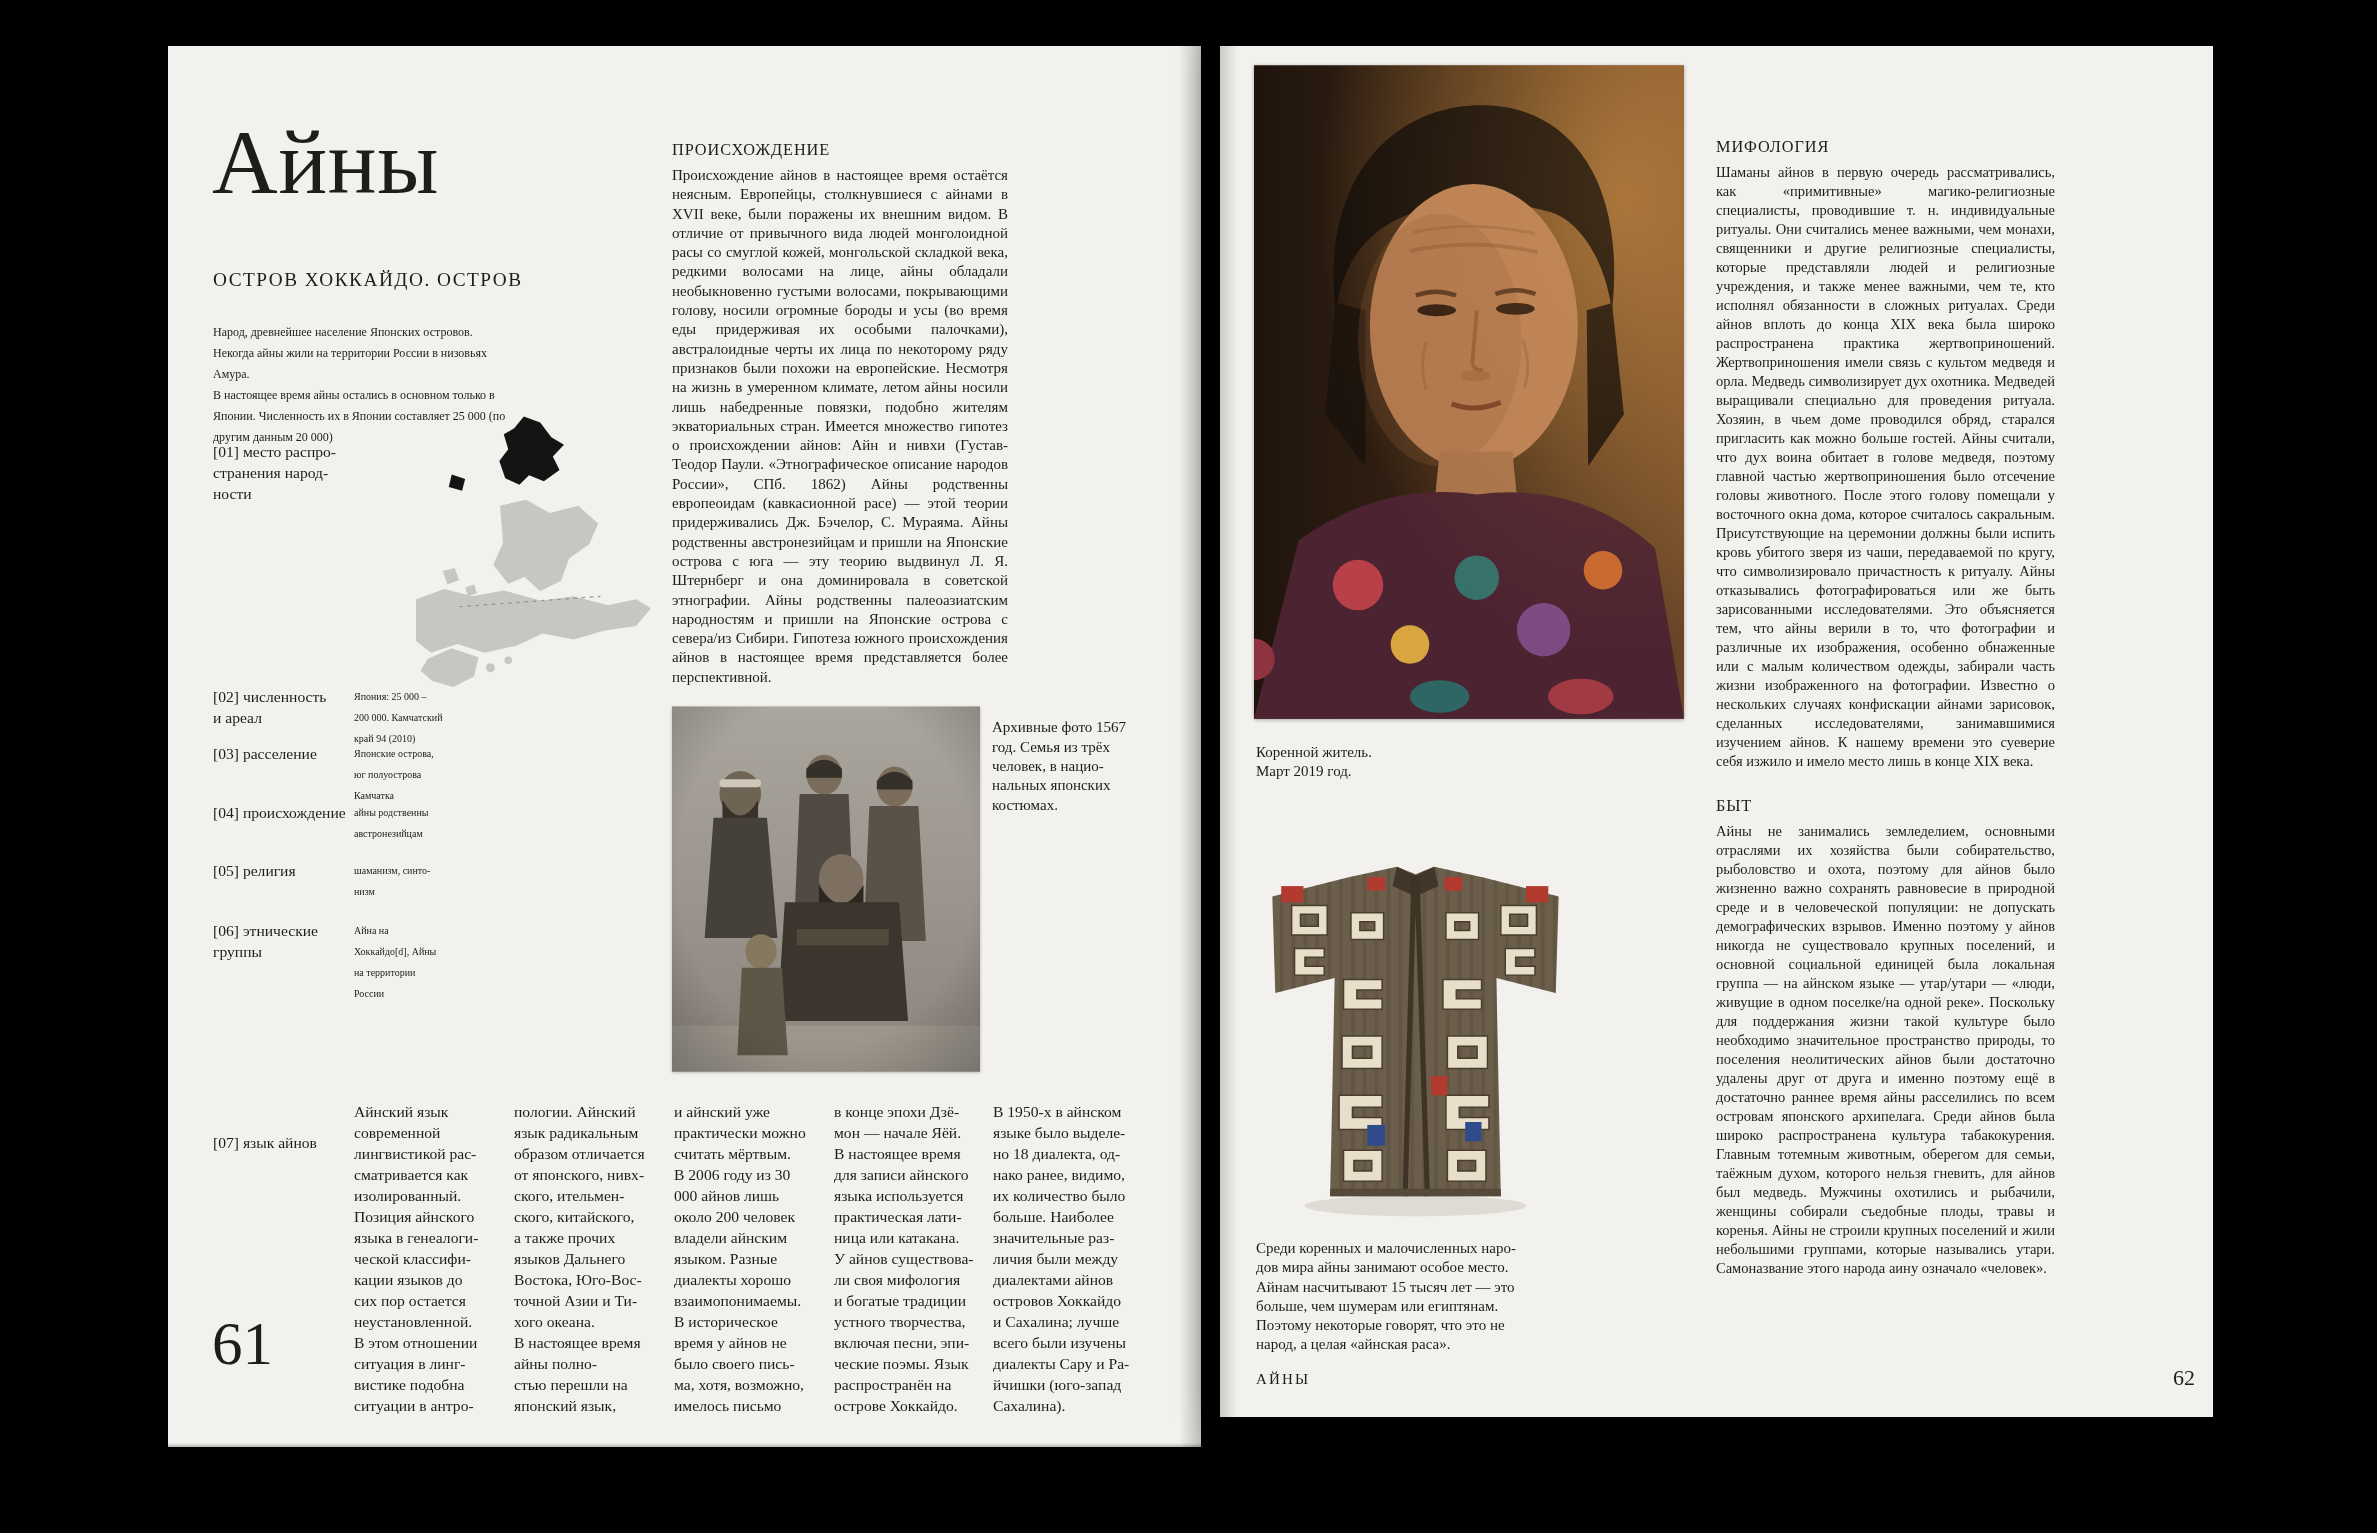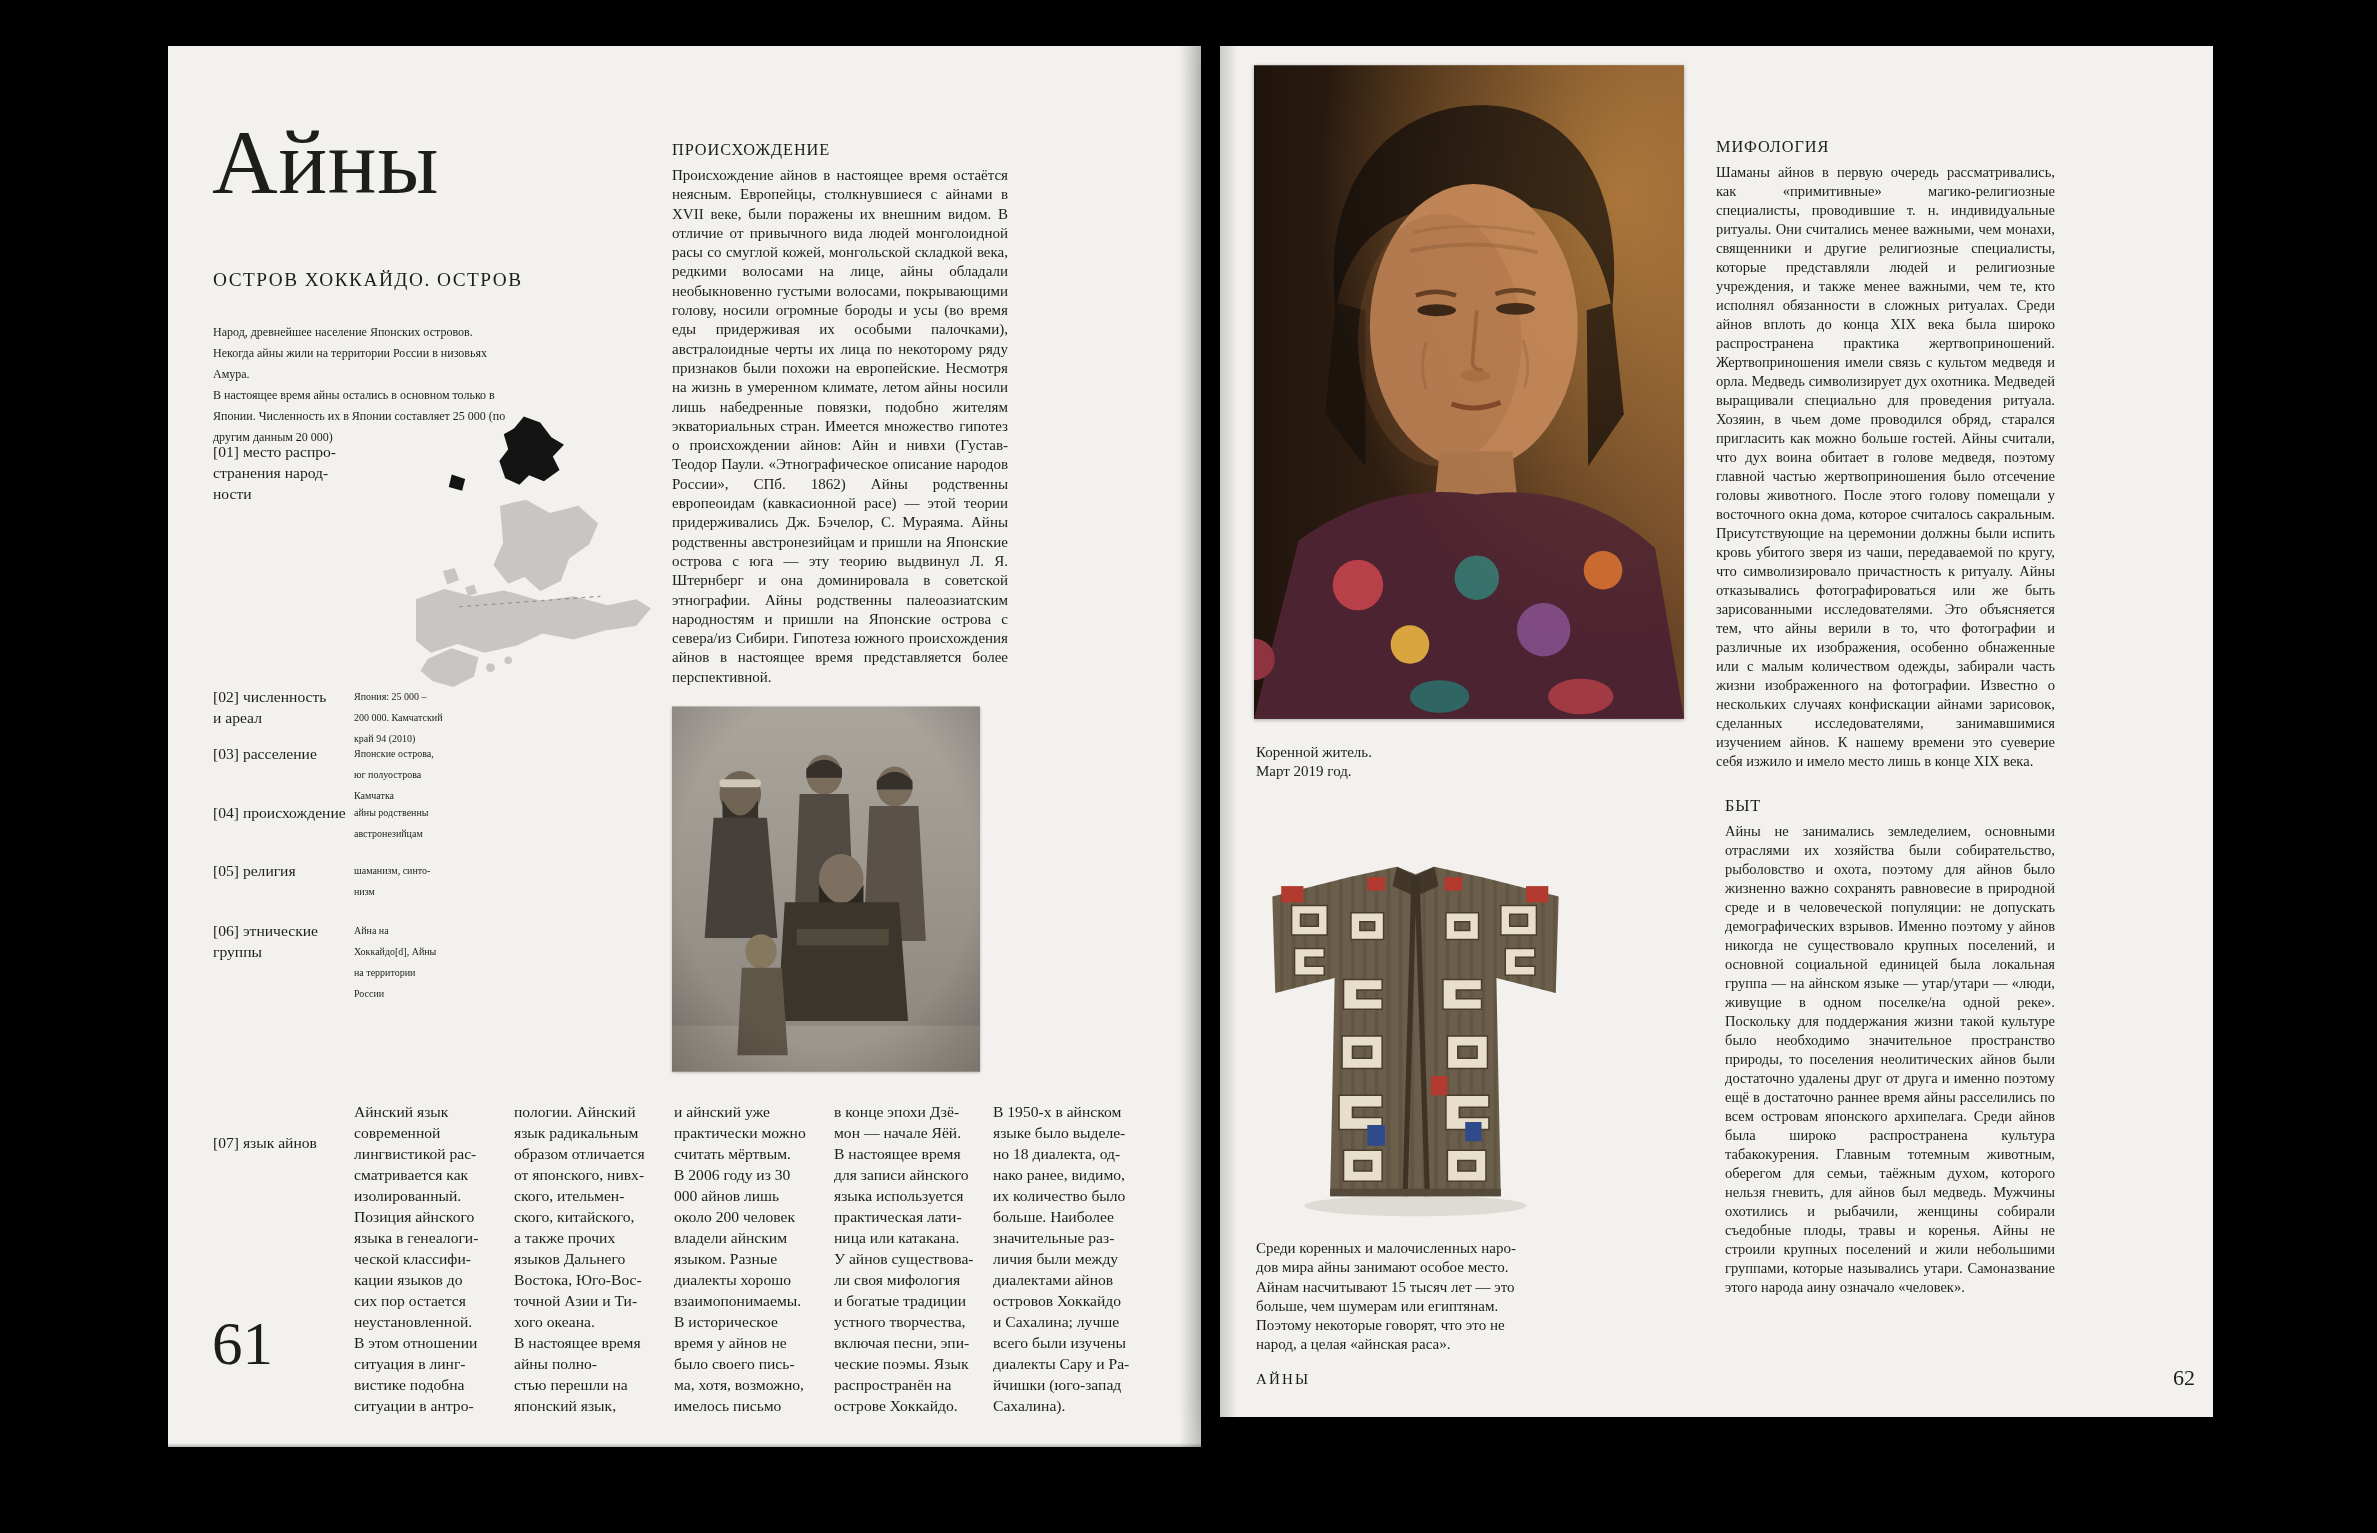--- a/index.html
+++ b/index.html
@@ -48,21 +48,21 @@
 
   .portrait-photo{position:absolute;left:34px;top:19.3px;width:430px;height:654px;
     box-shadow:0 0.7px 3.7px rgba(0,0,0,.3);}
   .cap-1{position:absolute;left:36px;top:697px;width:152px;font-size:15px;line-height:19.3px;}
   .cap-2{position:absolute;left:195px;top:697px;width:182px;font-size:15px;line-height:19.3px;}
   .kimono-box{position:absolute;left:36px;top:785px;width:319px;height:401px;}
   .kimono-caption{position:absolute;left:36px;top:1193px;width:334px;font-size:15px;line-height:19.3px;}
 
   .right-col{position:absolute;left:496px;top:91px;width:339px;}
   .right-col .body-flow{font-size:14.5px;line-height:19px;}
-  .household{margin-top:25px;margin-left:9px;}
+  .household{margin-top:25px;}
 
   .footer-title{position:absolute;left:36px;top:1325px;font-size:15px;letter-spacing:2.2px;}
   .folio-right{position:absolute;right:18px;top:1319px;font-size:22px;margin-left:32px;}
 </style>
 </head>
 <body>
 
 <section class="page page-left">
 
   <h1 class="main-title">Айны</h1>
@@ -143,20 +143,25 @@
         <path d="M276,100 Q300,76 324,100 L324,112 L276,112 Z" fill="#35302a"></path>
         <path d="M266,134 L332,134 L342,316 L258,316 Z" fill="#5a5148"></path>
         <ellipse cx="228" cy="232" rx="30" ry="33" fill="#7d7060"></ellipse>
         <path d="M198,240 Q228,292 258,240 L258,268 Q228,304 198,268 Z" fill="#2c2721"></path>
         <path d="M152,264 L306,264 L318,424 L142,424 Z" fill="#3b352d"></path>
         <rect x="168" y="300" width="124" height="22" fill="#55503f" opacity="0.8"></rect>
         <ellipse cx="120" cy="330" rx="21" ry="23" fill="#86775f"></ellipse>
         <path d="M94,352 L148,352 L156,470 L88,470 Z" fill="#5e5647"></path>
         <rect width="415" height="492" fill="url(#gvig)"></rect>
       </svg>
+      <div class="photo-caption txt">Архивные фото 1567
+год. Семья из трёх
+человек, в нацио-
+нальных японских
+костюмах.</div>
     </div>
   </div>
 
   <div class="lang-label txt">[07] язык айнов</div>
   <div class="lang-col lc0 txt">Айнский язык
 современной
 лингвистикой рас-
 сматривается как
 изолированный.
 Позиция айнского

